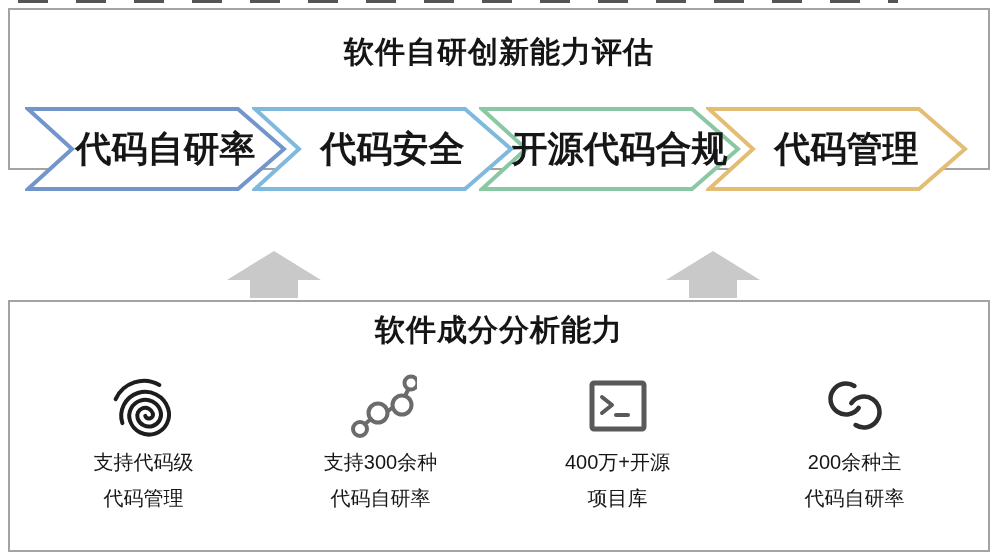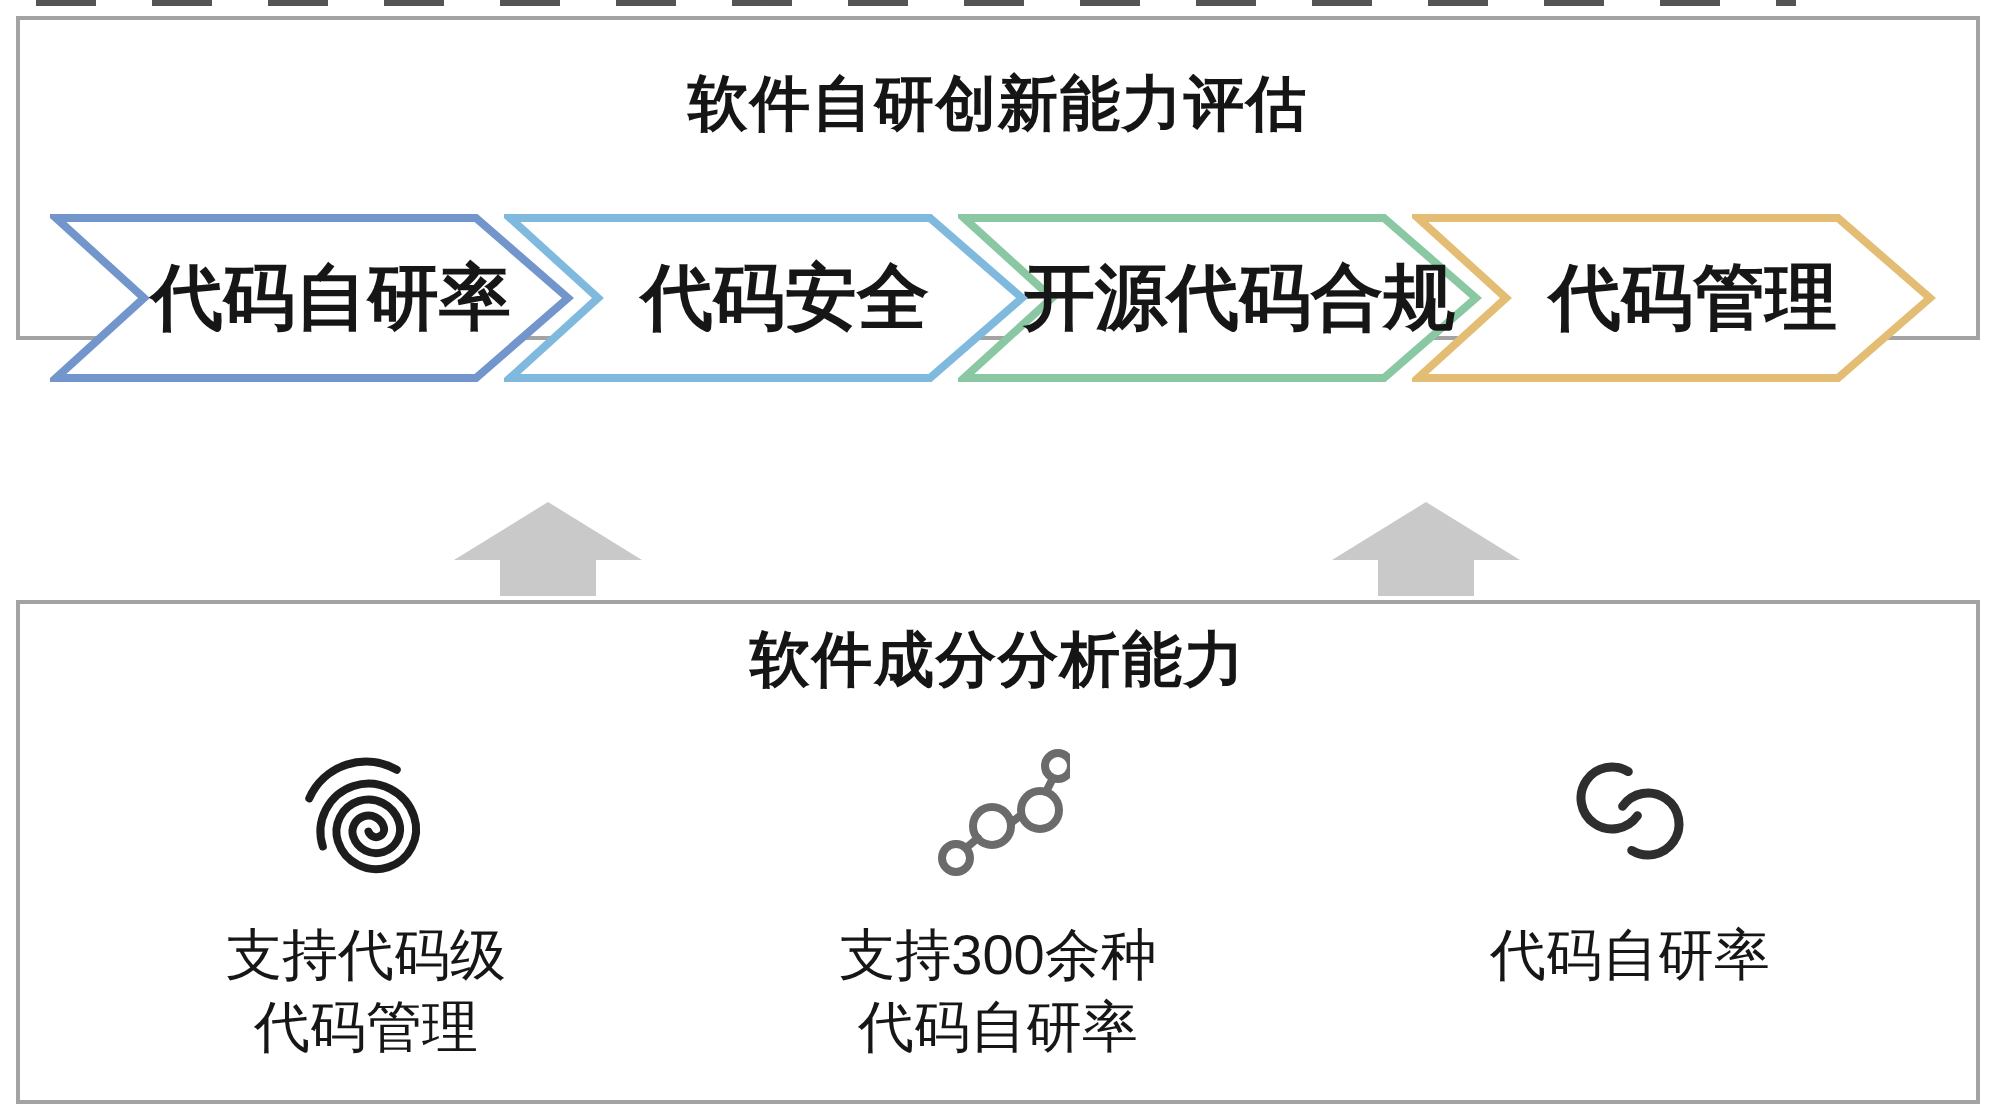--- a/index.html
+++ b/index.html
@@ -24,21 +24,21 @@
     display:flex; align-items:center; justify-content:center;
     font-size:36px; font-weight:bold; color:#161616; white-space:nowrap; }
   .chev1 { left:15px; } .chev2 { left:242px; } .chev3 { left:469px; } .chev4 { left:696px; }
 
   .up-arrow { position:absolute; top:251px; width:94px; height:47px; }
   .up-arrow-1 { left:227px; } .up-arrow-2 { left:666px; }
 
   .cap-row { position:absolute; left:15px; right:15px; top:70px; display:flex; }
   .cap { flex:1; display:flex; flex-direction:column; align-items:center; }
   .cap-icon { width:72px; height:72px; }
-  .cap-label { margin-top:16px; text-align:center; font-size:28px; line-height:36px; color:#161616; white-space:nowrap; }
+  .cap-label { margin-top:0; text-align:center; font-size:20px; line-height:36px; color:#161616; white-space:nowrap; }
 </style>
 </head>
 <body>
 
 <div class="page">
 
   <div class="crop-dashes"></div>
 
   <div class="panel panel-top">
     <div class="panel-title">软件自研创新能力评估</div>
@@ -108,29 +108,43 @@
             <line x1="43" y1="39" x2="47" y2="36"></line>
             <line x1="60" y1="24" x2="63" y2="18"></line>
           </g>
         </svg>
         <div class="cap-label">
           <div>支持300余种</div>
           <div>代码自研率</div>
         </div>
       </div>
 
+      <div class="cap">
+        <svg class="cap-icon" viewBox="0 0 72 72">
+          <g fill="none" stroke="#595959" stroke-linecap="round" stroke-linejoin="round">
+            <rect x="10" y="11" width="52" height="46" rx="2" stroke-width="5"></rect>
+            <polyline points="20,25 30,33 20,41" stroke-width="4"></polyline>
+            <line x1="34" y1="43" x2="46" y2="43" stroke-width="4"></line>
+          </g>
+        </svg>
+        <div class="cap-label">
+          <div>400万+开源</div>
+          <div>项目库</div>
+        </div>
+      </div>
 
 
       <div class="cap">
         <svg class="cap-icon" viewBox="0 0 72 72">
           <g fill="none" stroke="#2e2e2e" stroke-width="4.5" stroke-linecap="round">
             <circle cx="27" cy="27" r="15.5" stroke-dasharray="72 25.4" transform="rotate(35 27 27)"></circle>
             <circle cx="45" cy="40" r="15.5" stroke-dasharray="72 25.4" transform="rotate(215 45 40)"></circle>
           </g>
         </svg>
         <div class="cap-label">
+          <div>200余种主</div>
           <div>代码自研率</div>
         </div>
       </div>
 
     </div>
   </div>
 </div>
 
 </body></html>

